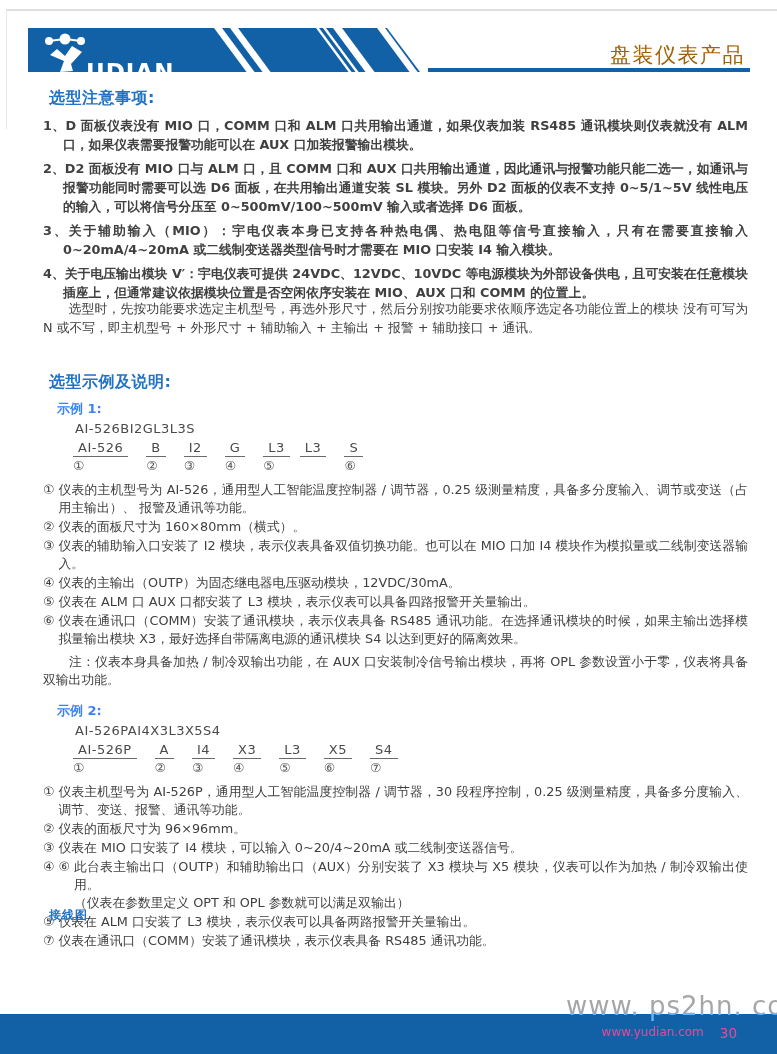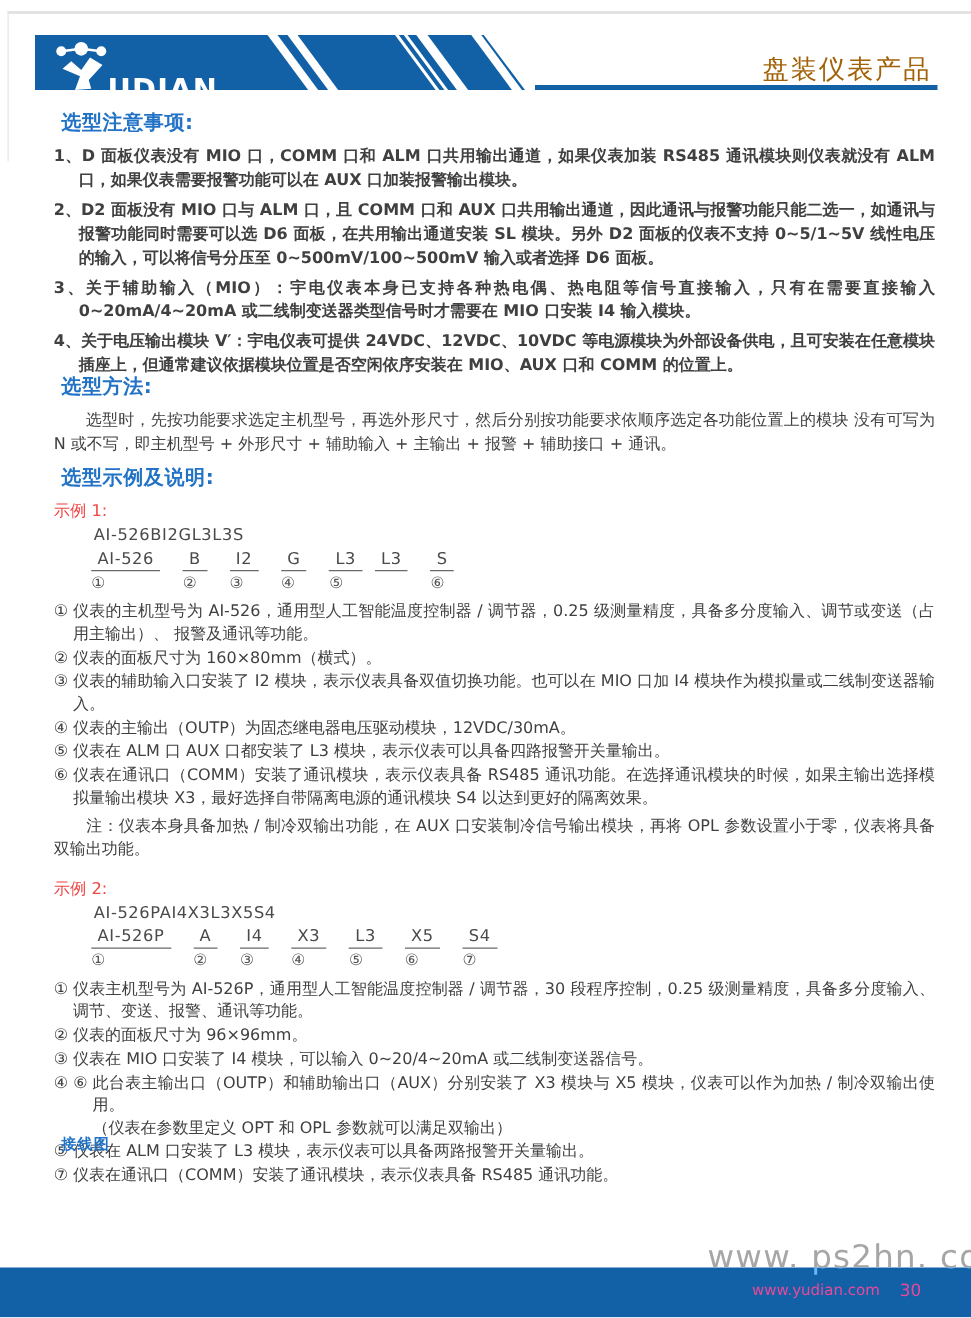--- a/index.html
+++ b/index.html
@@ -45,21 +45,21 @@
     font-size:12.8px; line-height:19px; text-align:justify;
     padding-left:20px; text-indent:-20px; margin-bottom:5px; color:#404040;font-weight:bold;
   }
   .para { font-size:12.8px; line-height:19px; text-align:justify; text-indent:2em; color:#404040; }
 
   #sec-notes   { position:absolute; left:43px; right:29px; top:88px; }
   #sec-method  { position:absolute; left:43px; right:29px; top:299px; }
   #sec-examples{ position:absolute; left:43px; right:29px; top:372px; }
   #sec-wiring  { position:absolute; left:43px; right:29px; top:907px; }
 
-  .ex-label { font-size:13px; margin:4px 0 3px 0; color:#ef4444; }
+  .ex-label { font-size:13px; margin:4px 0 3px 14px; color:#3b82f6;font-weight:bold; }
   .ex-model { font-size:13px; margin:0 0 4px 32px; color:#4a4a4a; letter-spacing:0.5px; }
   .bd { display:flex; gap:18px; margin:2px 0 8px 30px; font-size:13px; color:#4a4a4a; }
   .seg { text-align:left; }
   .codes { display:flex; gap:10px; justify-content:center; }
   .code { border-bottom:1.5px solid #6a6a6a; padding:0 5px 1px 5px; letter-spacing:0.5px; }
   .circ { margin-top:2px; font-size:12.5px; color:#555; line-height:14px; }
 
   .cnote { display:flex; font-size:12.8px; line-height:18px; color:#404040; margin-bottom:1px; }
   .cnum { flex:0 0 auto; margin-right:4px; white-space:nowrap; }
   .ctext { flex:1; text-align:justify; white-space:pre-line; }
@@ -116,21 +116,20 @@
 
   <div id="sec-notes">
     <div class="heading">选型注意事项:</div>
     <div class="nitem">1、D 面板仪表没有 MIO 口，COMM 口和 ALM 口共用输出通道，如果仪表加装 RS485 通讯模块则仪表就没有 ALM 口，如果仪表需要报警功能可以在 AUX 口加装报警输出模块。</div>
     <div class="nitem">2、D2 面板没有 MIO 口与 ALM 口，且 COMM 口和 AUX 口共用输出通道，因此通讯与报警功能只能二选一，如通讯与报警功能同时需要可以选 D6 面板，在共用输出通道安装 SL 模块。另外 D2 面板的仪表不支持 0~5/1~5V 线性电压的输入，可以将信号分压至 0~500mV/100~500mV 输入或者选择 D6 面板。</div>
     <div class="nitem">3、关于辅助输入（MIO）：宇电仪表本身已支持各种热电偶、热电阻等信号直接输入，只有在需要直接输入 0~20mA/4~20mA 或二线制变送器类型信号时才需要在 MIO 口安装 I4 输入模块。</div>
     <div class="nitem">4、关于电压输出模块 V′：宇电仪表可提供 24VDC、12VDC、10VDC 等电源模块为外部设备供电，且可安装在任意模块插座上，但通常建议依据模块位置是否空闲依序安装在 MIO、AUX 口和 COMM 的位置上。</div>
   </div>
 
   <div id="sec-method">
-    <div class="heading">选型方法:</div>
     <div class="para">选型时，先按功能要求选定主机型号，再选外形尺寸，然后分别按功能要求依顺序选定各功能位置上的模块 没有可写为 N 或不写，即主机型号 + 外形尺寸 + 辅助输入 + 主输出 + 报警 + 辅助接口 + 通讯。</div>
   </div>
 
   <div id="sec-examples">
     <div class="heading">选型示例及说明:</div>
 
     <div>
       <div class="ex-label">示例 1:</div>
       <div class="ex-model">AI-526BI2GL3L3S</div>
       <div class="bd">

